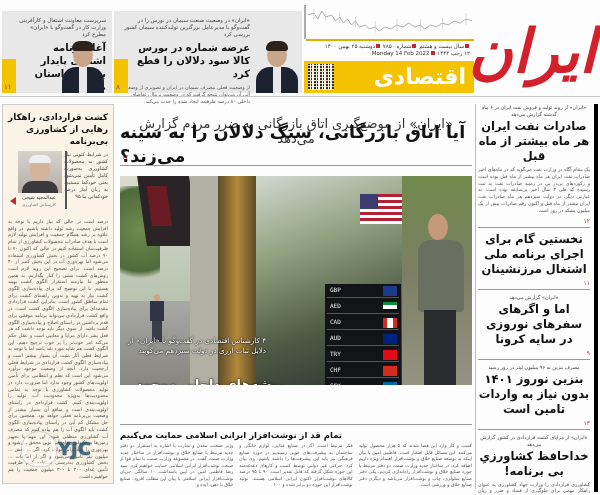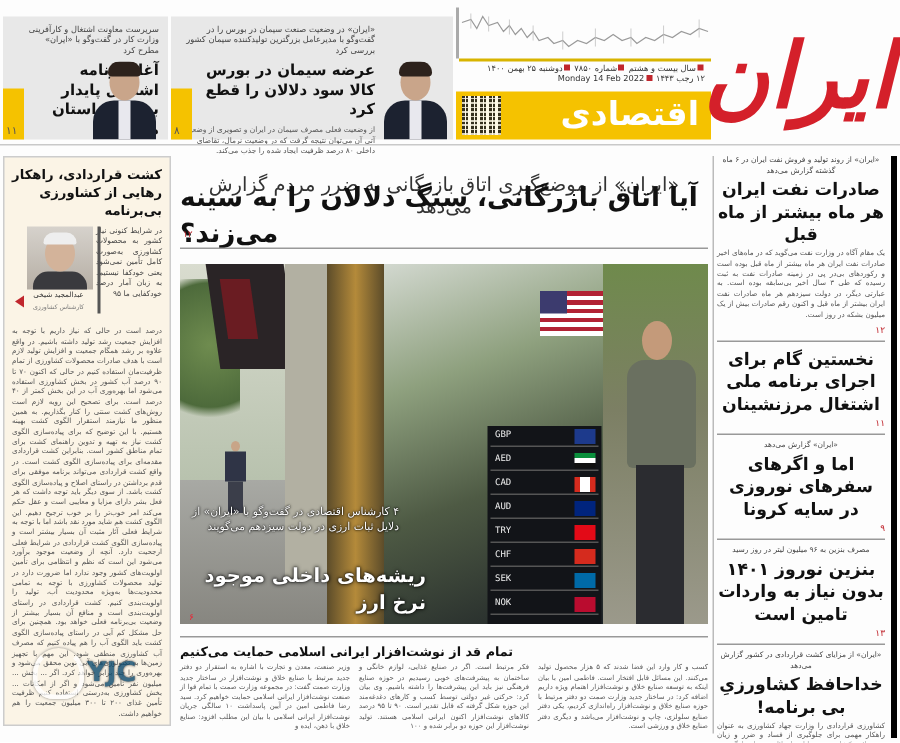--- a/index.html
+++ b/index.html
@@ -53,21 +53,21 @@
   .r-item .head { font-weight: bold; font-size: 11.5px; line-height: 15px; color: #111; margin-top: 1px; }
   .r-item .body { font-size: 4.8px; line-height: 6.8px; color: #555; text-align: justify; margin-top: 3px; }
   .r-item .pg { font-size: 6px; color: #c0262d; text-align: right; margin-top: 2px; }
   .r-item .sep { height: 1px; background: #999; margin: 3px 0 4px; }
 
   
   .main-kicker { position: absolute; left: 120px; top: 116px; width: 352px; text-align: center; font-size: 13px; color: #333; direction: rtl; }
   .main-head { position: absolute; left: 120px; top: 120px; width: 352px; text-align: left; font-weight: bold; font-size: 17.5px; line-height: 24px; color: #111; direction: rtl; letter-spacing: -0.3px; }
   .main-pg { position: absolute; left: 122px; top: 153px; font-size: 6px; color: #c0262d; }
   .main-rule { position: absolute; left: 120px; top: 165px; width: 352px; height: 1px; background: #999; }
-  .photo { position: absolute; left: 120px; top: 176px; width: 352px; height: 240px; overflow: hidden; background: #7d8c80; }
+  .photo { position: absolute; left: 120px; top: 176px; width: 352px; height: 209px; overflow: hidden; background: #7d8c80; }
   .ph-sky { position: absolute; left: 0; top: 0; width: 100%; height: 60%; background: linear-gradient(180deg, #d9dccf 0%, #b8c2ae 100%); }
   .ph-street { position: absolute; left: 0; bottom: 0; width: 100%; height: 40%; background: linear-gradient(180deg, #a8a9a4 0%, #878680 100%); }
   .ph-tree-l { position: absolute; left: 0; top: 10px; width: 40px; height: 110px; background: radial-gradient(circle at 50% 40%, #6f8c4f 0%, #4d6a3b 60%, transparent 70%); }
   .ph-awning { position: absolute; left: 22px; top: 0; width: 52px; height: 70px; background: #2a2426; transform: skewX(8deg); }
   .ph-awning::after { content: ""; position: absolute; left: 8px; top: 10px; width: 20px; height: 40px; background: #6a1c22; }
   .ph-building { position: absolute; left: 70px; top: 0; width: 30px; height: 210px; background: #b2b0a2; }
   .ph-shopdoor { position: absolute; left: 98px; top: 0; width: 38px; height: 244px; background: linear-gradient(90deg, #5c4c2a, #b48a3a 50%, #5c4c2a); }
   .ph-window { position: absolute; left: 136px; top: 0; width: 146px; height: 244px; background: linear-gradient(160deg, #d2d8cf 0%, #8ea07e 30%, #4e5a44 60%, #1d2226 100%); }
   .ph-board { position: absolute; left: 205px; top: 108px; width: 76px; height: 136px; background: #121418; }
   .ph-board .row { position: absolute; left: 2px; width: 72px; height: 14px; border-bottom: 1px solid #555; }
@@ -130,21 +130,21 @@
           <div class="head"></div>
           <div class="hair"></div>
       </div>
       <div class="stripe"></div>
       <div class="pg">۱۱</div>
     </div>
 
     <div class="teaser t2">
       <div class="txt">
         <div class="kicker">«ایران» در وضعیت صنعت سیمان در بورس را در گفت‌وگو با مدیرعامل بزرگترین تولیدکننده سیمان کشور بررسی کرد</div>
-        <div class="title">عرضه سیمان در بورس کالا سود دلالان را قطع کرد</div>
+        <div class="title">عرضه شماره در بورس کالا سود دلالان را قطع کرد</div>
         <div class="body">از وضعیت فعلی مصرف سیمان در ایران و تصویری از وضعیت آتی آن می‌توان نتیجه گرفت که در وضعیت نرمال، تقاضای داخلی ۸۰ درصد ظرفیت ایجاد شده را جذب می‌کند.</div>
       </div>
       <div class="portrait">
         <div class="suit"></div>
           <div class="shirt"></div>
           <div class="head"></div>
           <div class="hair"></div>
       </div>
       <div class="stripe"></div>
       <div class="pg">۸</div>

